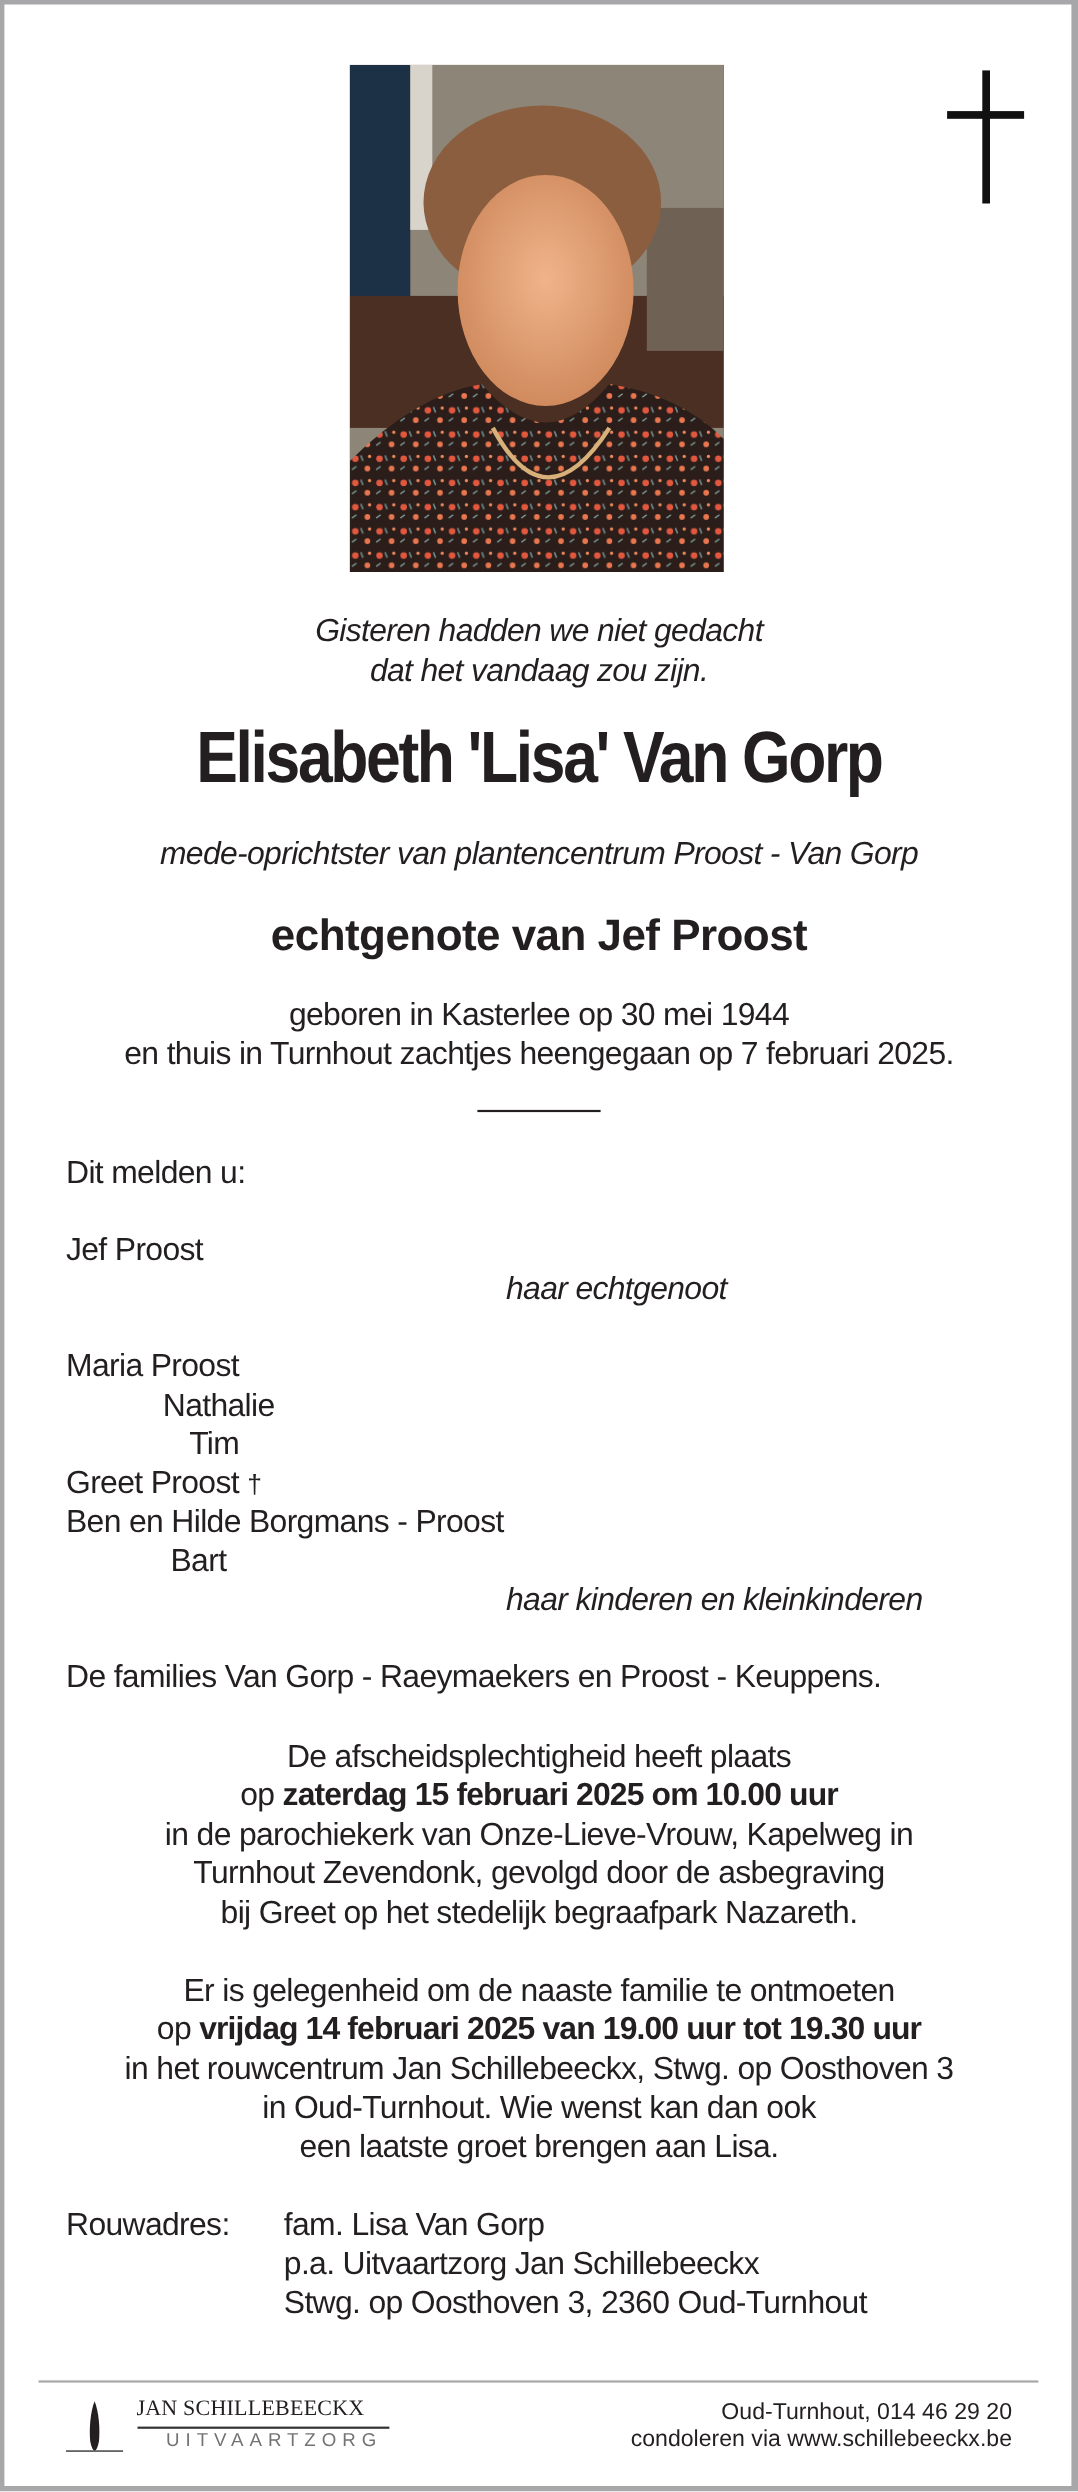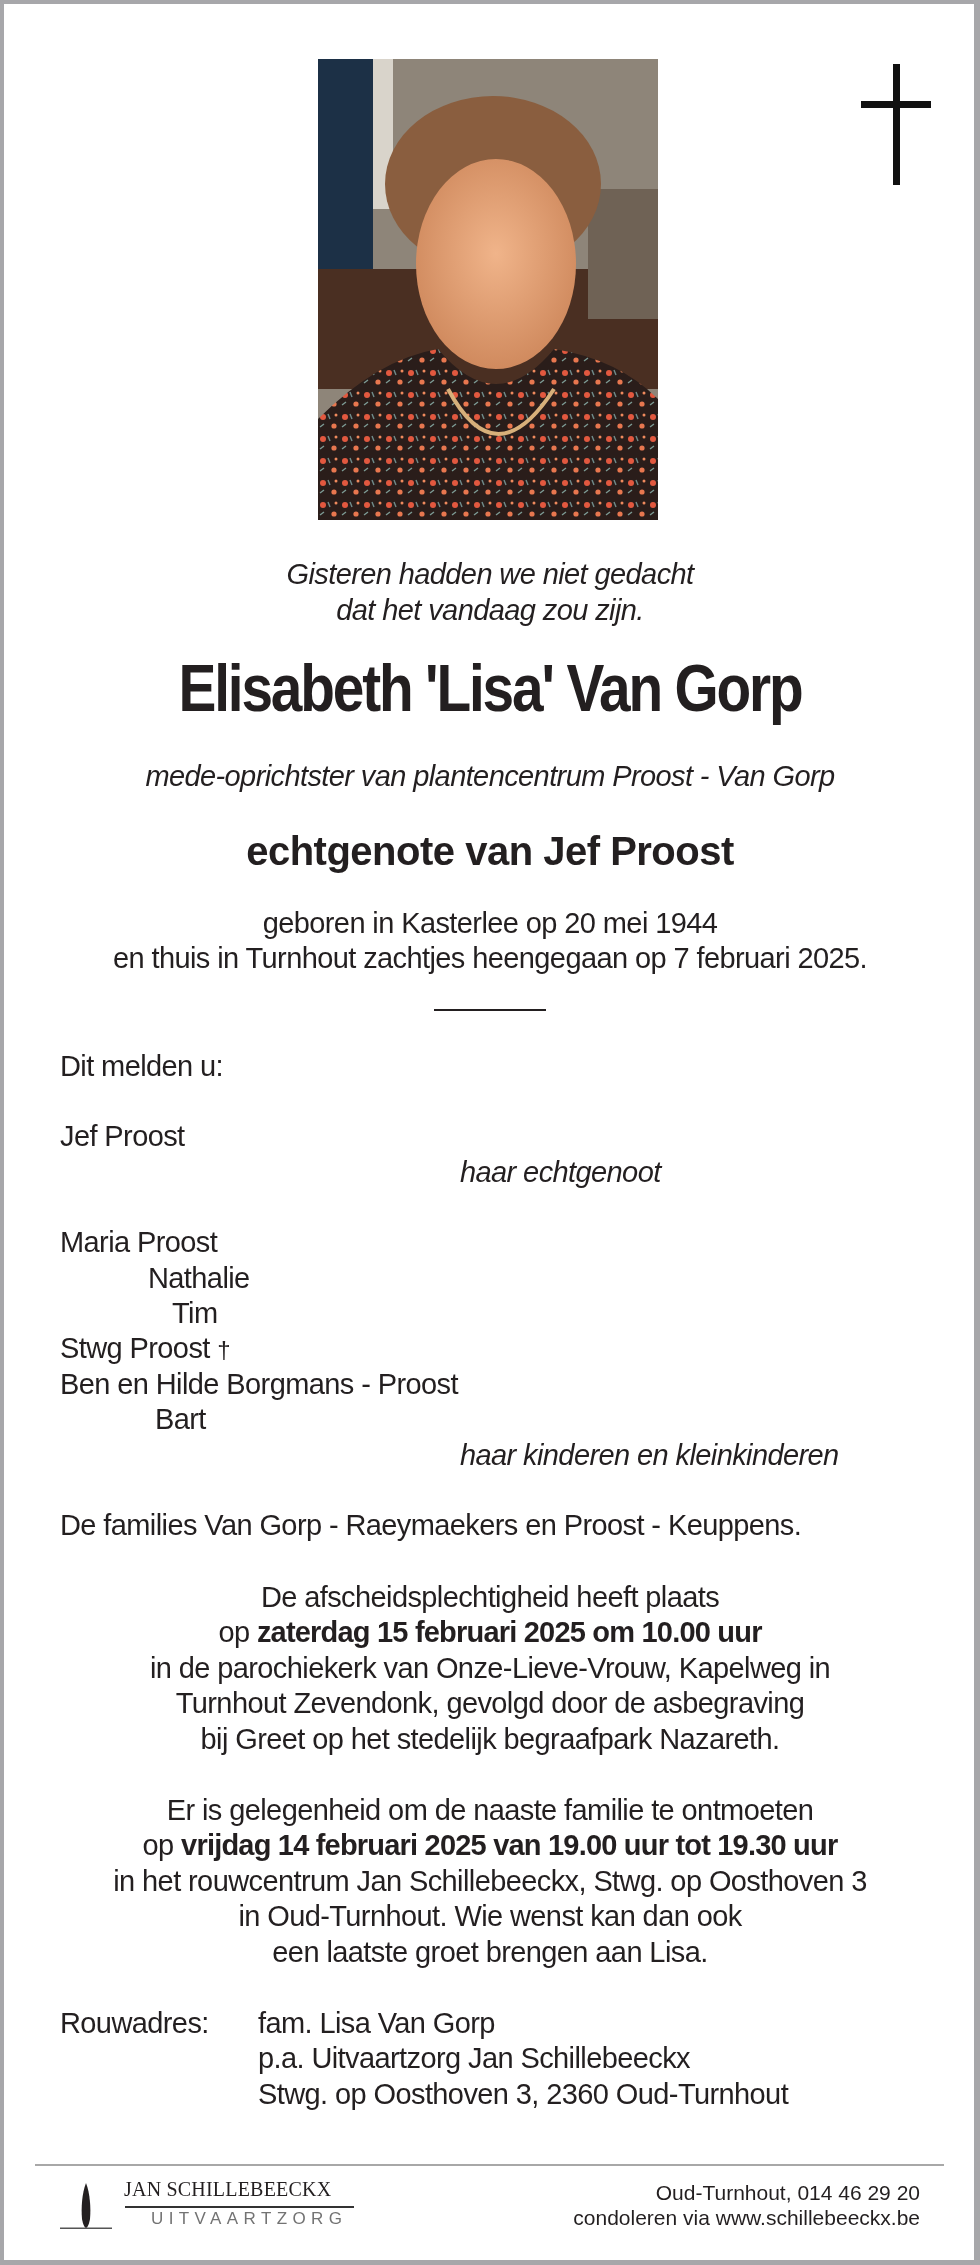--- a/index.html
+++ b/index.html
@@ -66,36 +66,36 @@
 
 <div class="line it" style="top:556px;">Gisteren hadden we niet gedacht</div>
 <div class="line it" style="top:592px;">dat het vandaag zou zijn.</div>
 
 <div class="name">Elisabeth 'Lisa' Van Gorp</div>
 
 <div class="line it" style="top:758px;">mede-oprichtster van plantencentrum Proost - Van Gorp</div>
 
 <div class="line" style="top:833px; font-weight:700; letter-spacing:-0.5px; font-size:40px;">echtgenote van Jef Proost</div>
 
-<div class="line" style="top:905px;">geboren in Kasterlee op 20 mei 1944</div>
+<div class="line" style="top:905px;">geboren in Kasterlee op 30 mei 1944</div>
 <div class="line" style="top:940px;">en thuis in Turnhout zachtjes heengegaan op 7 februari 2025.</div>
 
 <div class="divider"></div>
 
 <div class="line left" style="top:1048px; left:60px;">Dit melden u:</div>
 
 <div class="line left" style="top:1118px; left:60px;text-align:center;">Jef Proost</div>
 <div class="line left it" style="top:1154px; left:460px;">haar echtgenoot</div>
 
 <div>
   <div class="line left" style="top:1224px; left:60px;">Maria Proost</div>
   <div class="line left" style="top:1260px; left:148px;">Nathalie</div>
   <div class="line left" style="top:1295px; left:148px;margin-left:24px;">Tim</div>
   <div class="line left" style="top:1330px; left:60px;">
-    <span>Stwg Proost</span>
+    <span>Greet Proost</span>
     <span style="font-size:24px;">†</span>
   </div>
   <div class="line left" style="top:1366px; left:60px;">Ben en Hilde Borgmans - Proost</div>
   <div class="line left" style="top:1401px; left:155px;">Bart</div>
 </div>
 <div class="line left it" style="top:1437px; left:460px;">haar kinderen en kleinkinderen</div>
 
 <div class="line left" style="top:1507px; left:60px;">De families Van Gorp - Raeymaekers en Proost - Keuppens.</div>
 
 <div>

